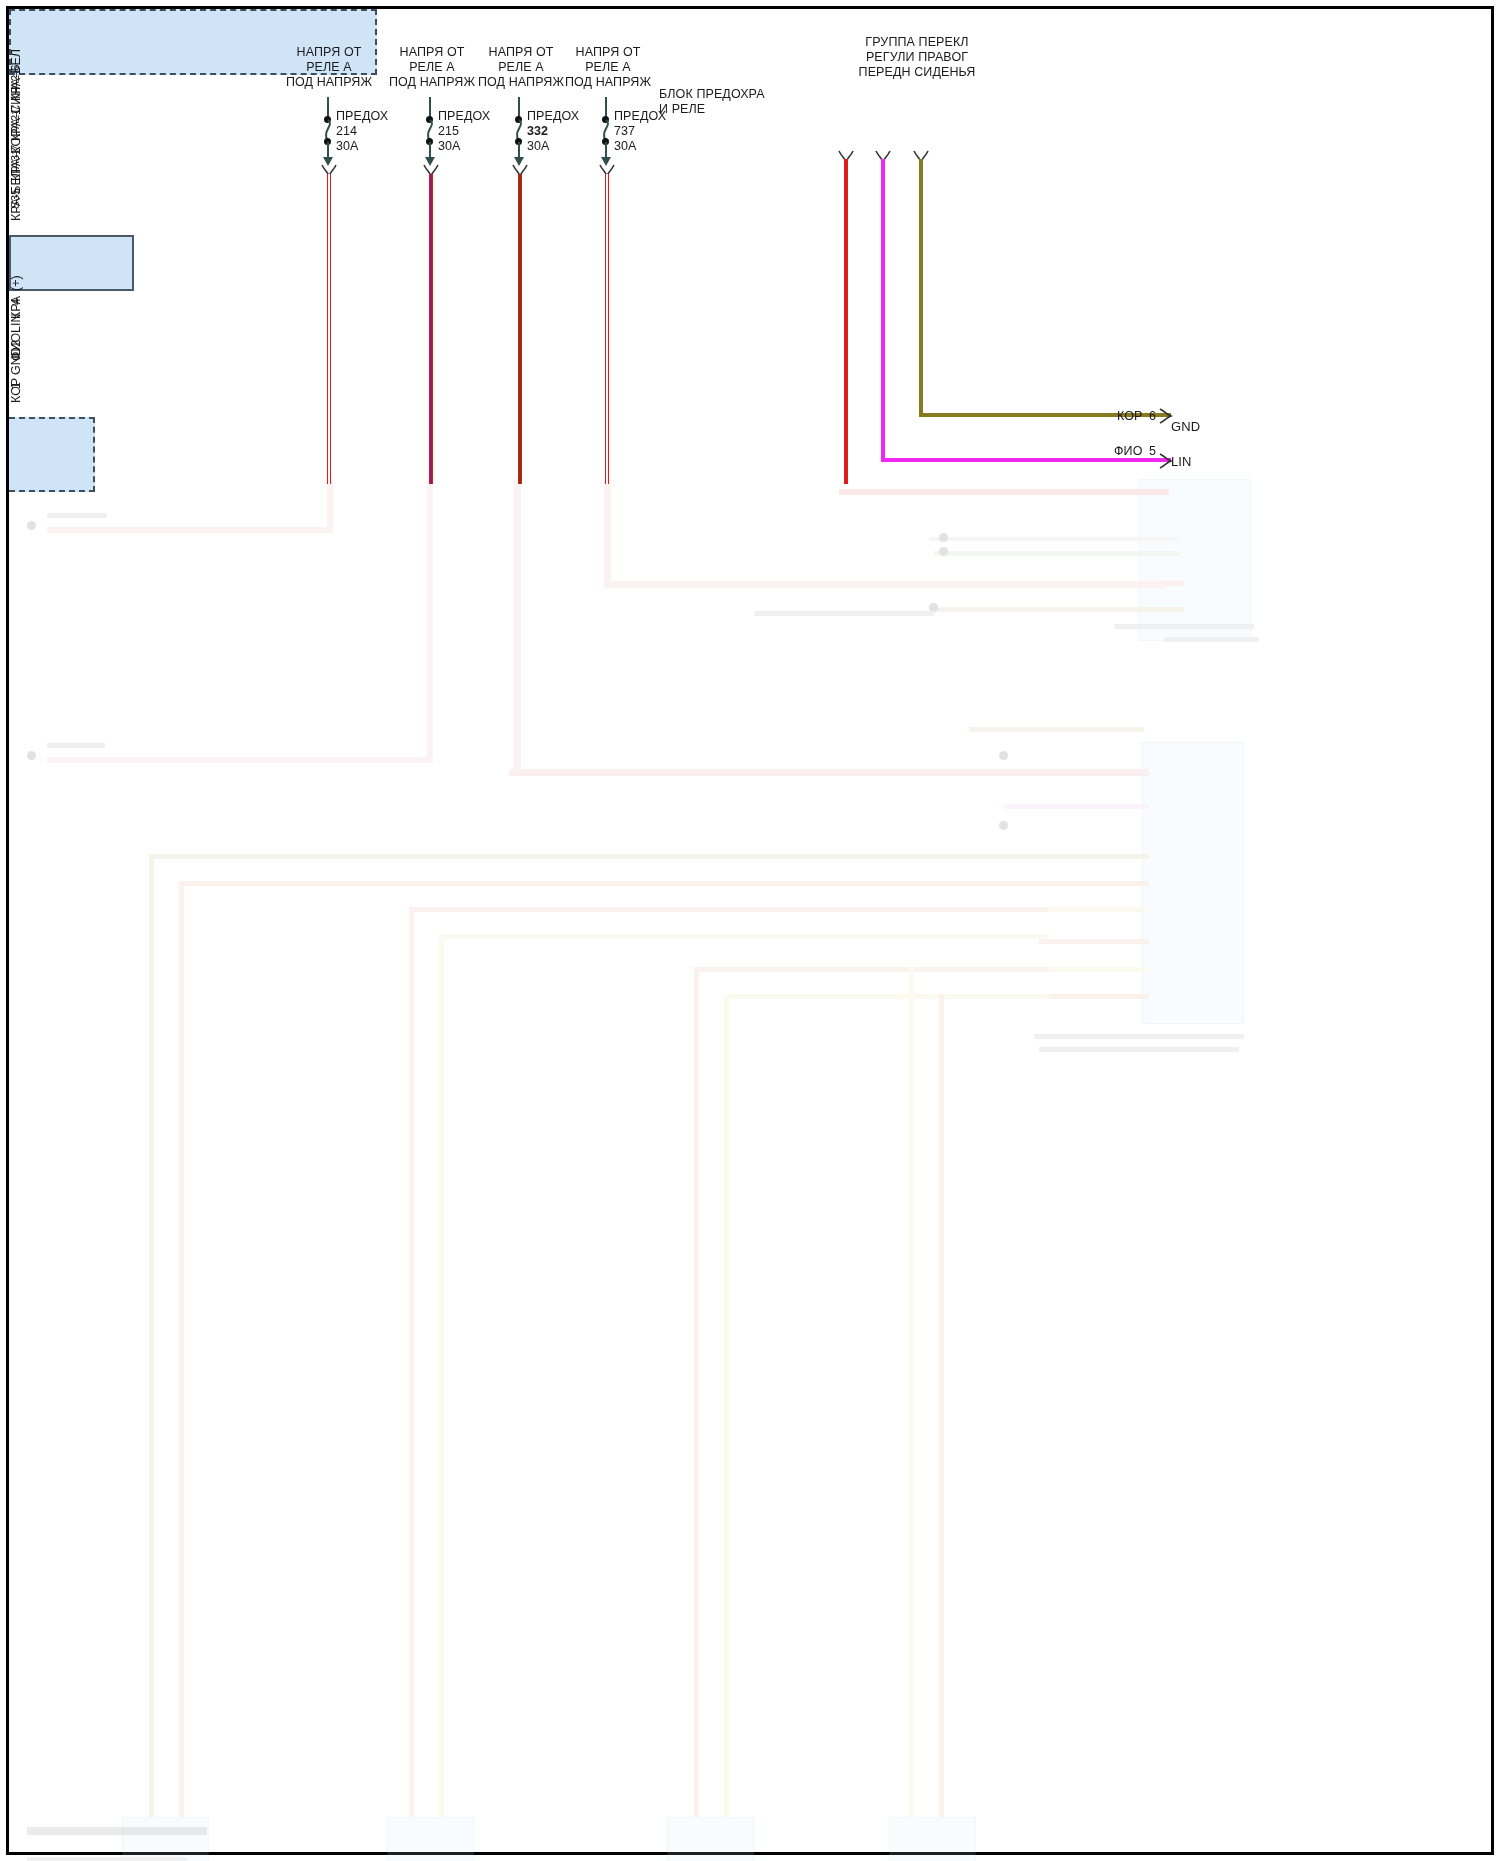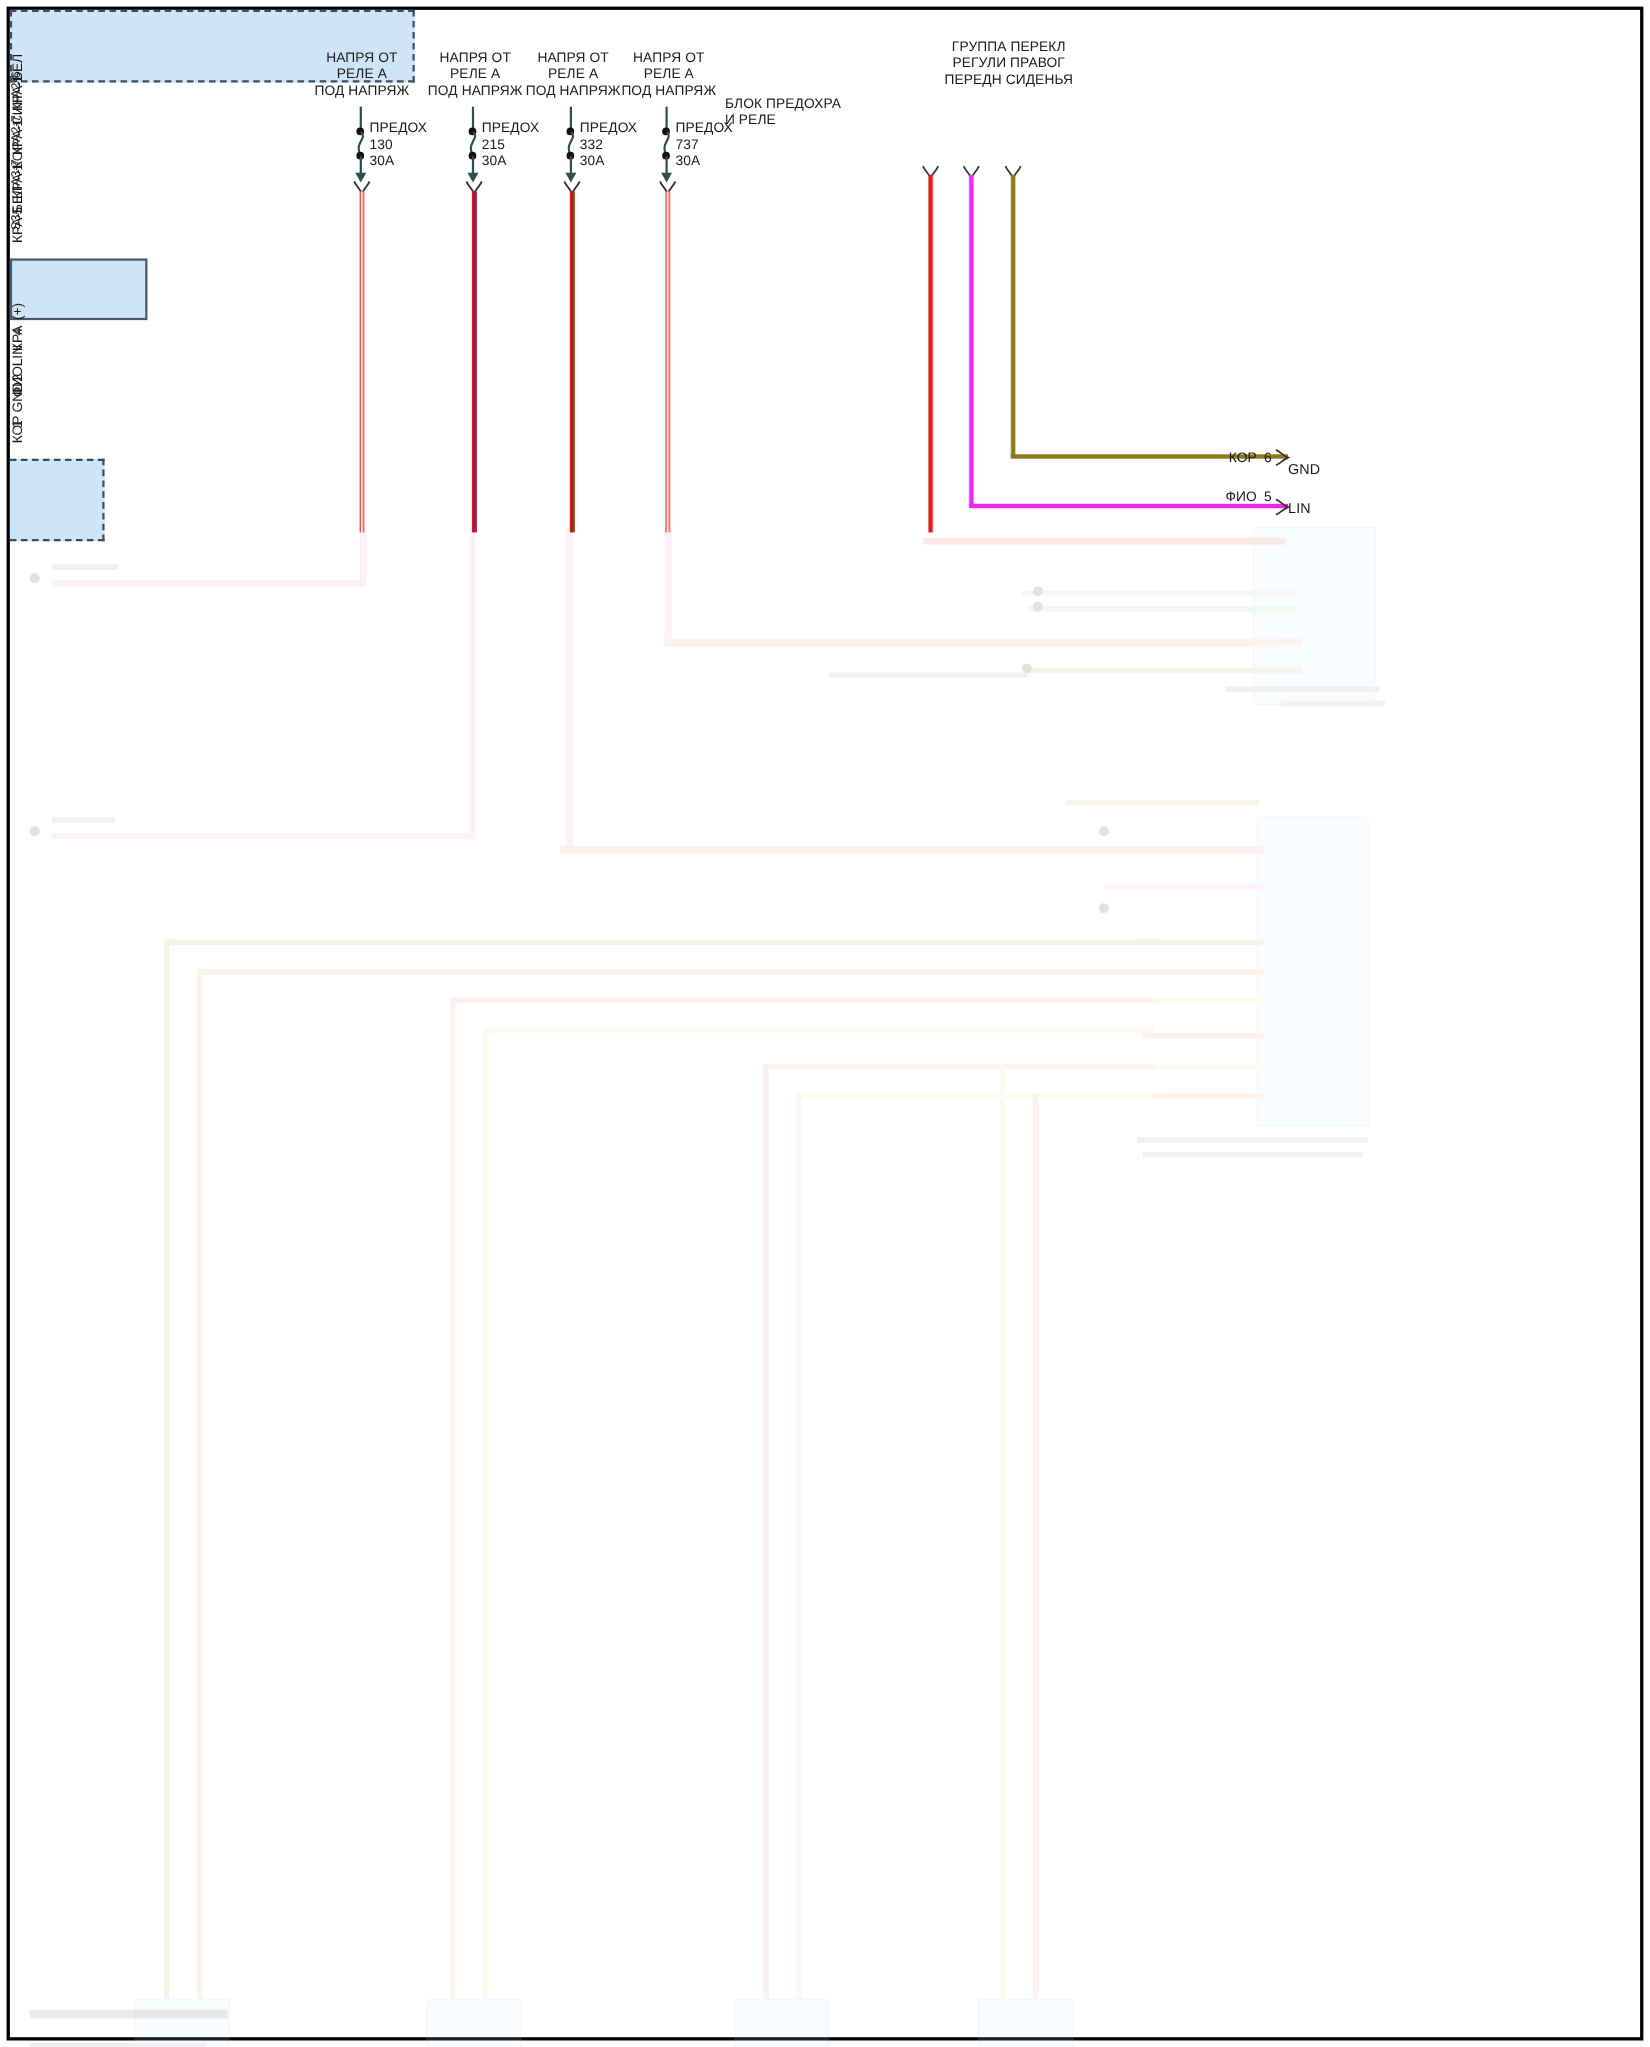--- a/index.html
+++ b/index.html
@@ -122,21 +122,21 @@
 ПОД НАПРЯЖ</div>
     <div class="lead" style="left:318px;top:88px;height:22px;"></div>
     <div class="dot" style="left:315px;top:107px;"></div>
     <svg class="fusecurve" style="left:312px;top:110px;" width="14" height="24">
       <path d="M7 1 C 14 6, 0 12, 7 22" stroke="#2f4f4f" stroke-width="2" fill="none"></path>
     </svg>
     <div class="dot" style="left:315px;top:129px;"></div>
     <div class="lead" style="left:318px;top:133px;height:22px;"></div>
     <div class="arrow" style="left:314px;top:148px;"></div>
     <div class="abs txt" style="left:327px;top:100px;">ПРЕДОХ</div>
-    <div class="abs txt" style="left:327px;top:115px;">130</div>
+    <div class="abs txt" style="left:327px;top:115px;">214</div>
     <div class="abs txt" style="left:327px;top:130px;">30A</div>
     <svg class="abs" style="left:311px;top:155px;" width="18" height="14">
       <path d="M2 1 C 5 7, 7 7, 9 12 C 11 7, 13 7, 16 1" stroke="#333" stroke-width="1.6" fill="none"></path>
     </svg>
     <div class="vtxt" style="left:306px;top:178px;">1</div>
     <div class="vtxt sm" style="left:327px;top:192px;">A2-6</div>
     <div class="w wv" style="left:318px;top:165px;width:4px;height:310px;background:#e01b1b;"></div>
     <div class="w wv" style="left:319px;top:165px;width:1.5px;height:310px;background:#f6f6f6;"></div>
     <div class="vtxt" style="left:310px;top:246px;">КРА-БЕЛ</div>
 
@@ -168,21 +168,21 @@
 ПОД НАПРЯЖ</div>
     <div class="lead" style="left:509px;top:88px;height:22px;"></div>
     <div class="dot" style="left:506px;top:107px;"></div>
     <svg class="fusecurve" style="left:503px;top:110px;" width="14" height="24">
       <path d="M7 1 C 14 6, 0 12, 7 22" stroke="#2f4f4f" stroke-width="2" fill="none"></path>
     </svg>
     <div class="dot" style="left:506px;top:129px;"></div>
     <div class="lead" style="left:509px;top:133px;height:22px;"></div>
     <div class="arrow" style="left:505px;top:148px;"></div>
     <div class="abs txt" style="left:518px;top:100px;">ПРЕДОХ</div>
-    <div class="abs txt" style="left:518px;top:115px;">332</div>
+    <div class="abs txt" style="left:518px;top:115px;font-weight:bold;">332</div>
     <div class="abs txt" style="left:518px;top:130px;">30A</div>
     <svg class="abs" style="left:502px;top:155px;" width="18" height="14">
       <path d="M2 1 C 5 7, 7 7, 9 12 C 11 7, 13 7, 16 1" stroke="#333" stroke-width="1.6" fill="none"></path>
     </svg>
     <div class="vtxt" style="left:497px;top:178px;">1</div>
     <div class="vtxt sm" style="left:518px;top:192px;">A3-7</div>
     <div class="w wv" style="left:509px;top:165px;width:4px;height:310px;background:#e01b1b;"></div>
     <div class="w wv" style="left:510px;top:165px;width:2px;height:310px;background:#7a3b14;"></div>
     <div class="vtxt" style="left:501px;top:246px;">КРА-КОР</div>
 

